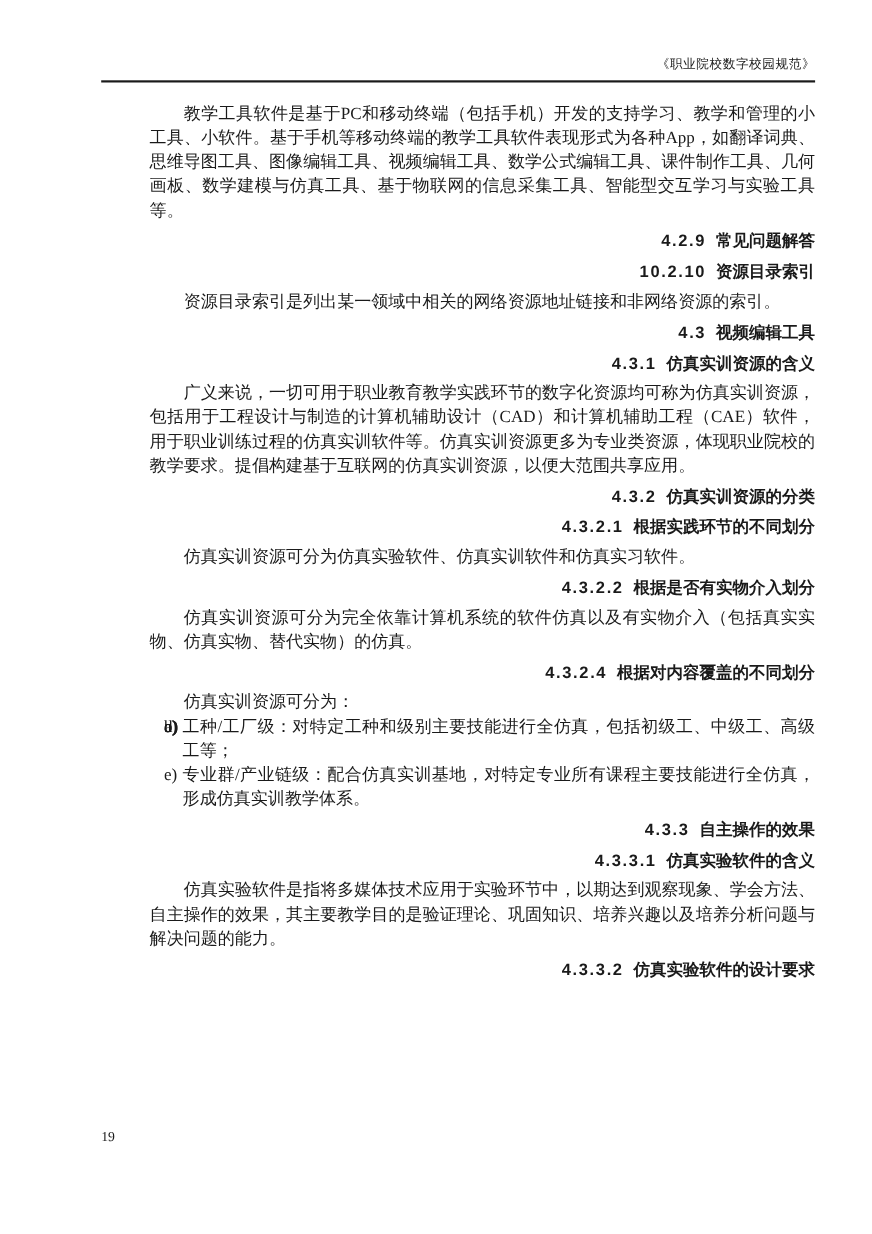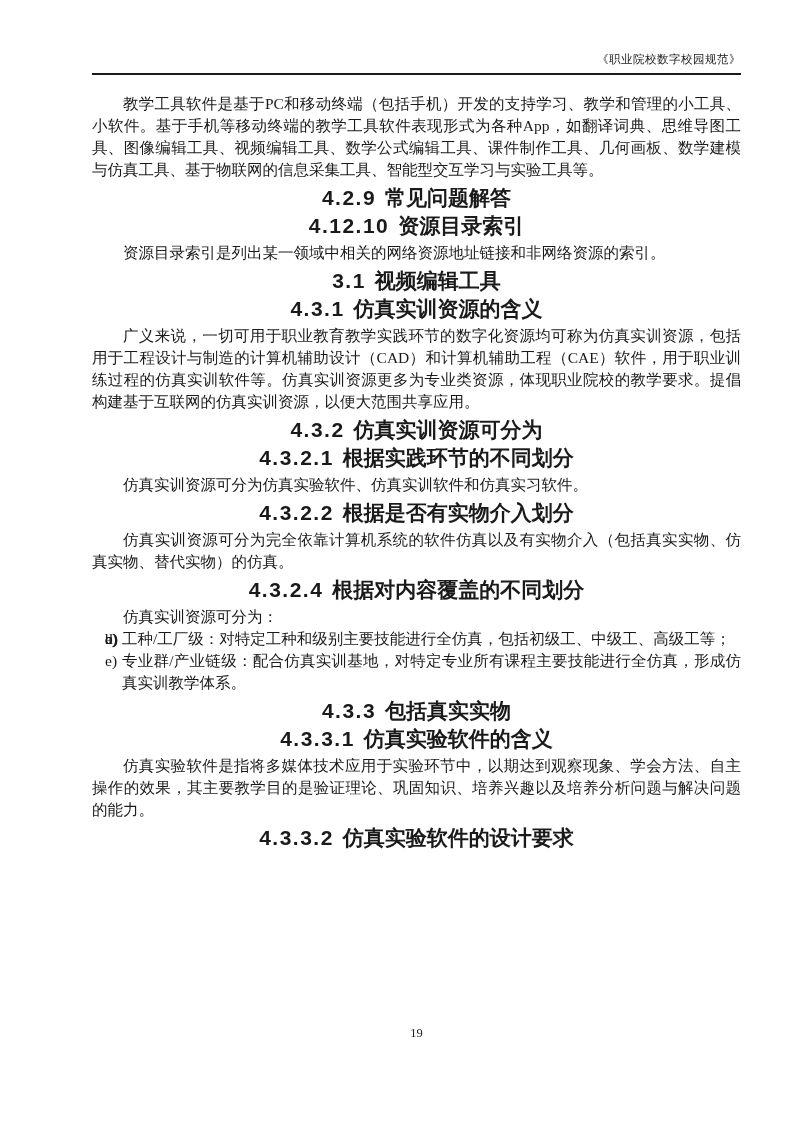--- a/index.html
+++ b/index.html
@@ -20,32 +20,33 @@
     line-height: 15px;
     letter-spacing: 0.5px;
     padding-bottom: 6px;
     border-bottom: 2px solid #1a1a1a;
   }
   .doc-body {
     margin-top: 18px;
     font-size: 15.5px;
     line-height: 22px;
     text-align: justify;
+    margin-left: 44px;
   }
   p.para {
     margin: 0;
     text-indent: 2em;
   }
   .heading {
     font-family: "Liberation Sans", "DejaVu Sans", sans-serif;
     font-weight: 700;
-    font-size: 21px;
+    font-size: 15px;
     line-height: 22px;
     margin: 6px 0 5px 0;
-    text-align: center;
+    text-align: right;
   }
   .heading .num { letter-spacing: 1.5px; }
   .heading .htitle { margin-left: 9px; }
   .list { margin: 0; }
   .list-item {
     position: relative;
     padding-left: 30px;
     margin: 0;
     line-height: 22px;
     text-align: justify;
@@ -53,52 +54,51 @@
   .list-item .marker {
     position: absolute;
     left: 13px;
     top: 0;
   }
   .doc-footer {
     position: absolute;
     top: 1026px;
     left: 92px;
     width: 649px;
-    text-align: center;
     font-size: 12.5px;
     line-height: 15px;
   }
 </style>
 </head>
 <body>
 
 <div class="page">
 
   <div class="doc-header">
     <span>《职业院校数字校园规范》</span>
   </div>
 
   <div class="doc-body">
 
     <p class="para">教学工具软件是基于PC和移动终端（包括手机）开发的支持学习、教学和管理的小工具、小软件。基于手机等移动终端的教学工具软件表现形式为各种App，如翻译词典、思维导图工具、图像编辑工具、视频编辑工具、数学公式编辑工具、课件制作工具、几何画板、数学建模与仿真工具、基于物联网的信息采集工具、智能型交互学习与实验工具等。</p>
 
     <h3 class="heading"><span class="num">4.2.9</span><span class="htitle">常见问题解答</span></h3>
 
 
-    <h3 class="heading"><span class="num">4.12.10</span><span class="htitle">资源目录索引</span></h3>
+    <h3 class="heading"><span class="num">10.2.10</span><span class="htitle">资源目录索引</span></h3>
 
     <p class="para">资源目录索引是列出某一领域中相关的网络资源地址链接和非网络资源的索引。</p>
 
-    <h2 class="heading"><span class="num">3.1</span><span class="htitle">视频编辑工具</span></h2>
+    <h2 class="heading"><span class="num">4.3</span><span class="htitle">视频编辑工具</span></h2>
 
     <h3 class="heading"><span class="num">4.3.1</span><span class="htitle">仿真实训资源的含义</span></h3>
 
     <p class="para">广义来说，一切可用于职业教育教学实践环节的数字化资源均可称为仿真实训资源，包括用于工程设计与制造的计算机辅助设计（CAD）和计算机辅助工程（CAE）软件，用于职业训练过程的仿真实训软件等。仿真实训资源更多为专业类资源，体现职业院校的教学要求。提倡构建基于互联网的仿真实训资源，以便大范围共享应用。</p>
 
-    <h3 class="heading"><span class="num">4.3.2</span><span class="htitle">仿真实训资源可分为</span></h3>
+    <h3 class="heading"><span class="num">4.3.2</span><span class="htitle">仿真实训资源的分类</span></h3>
 
     <h4 class="heading"><span class="num">4.3.2.1</span><span class="htitle">根据实践环节的不同划分</span></h4>
 
     <p class="para">仿真实训资源可分为仿真实验软件、仿真实训软件和仿真实习软件。</p>
 
     <h4 class="heading"><span class="num">4.3.2.2</span><span class="htitle">根据是否有实物介入划分</span></h4>
 
     <p class="para">仿真实训资源可分为完全依靠计算机系统的软件仿真以及有实物介入（包括真实实物、仿真实物、替代实物）的仿真。</p>
 
 
@@ -108,21 +108,21 @@
     <p class="para">仿真实训资源可分为：</p>
 
     <div class="list">
       <div class="list-item"><span class="marker">a)</span></div>
       <div class="list-item"><span class="marker">b)</span></div>
       <div class="list-item"><span class="marker">c)</span></div>
       <div class="list-item"><span class="marker">d)</span><span>工种/工厂级：对特定工种和级别主要技能进行全仿真，包括初级工、中级工、高级工等；</span></div>
       <div class="list-item"><span class="marker">e)</span><span>专业群/产业链级：配合仿真实训基地，对特定专业所有课程主要技能进行全仿真，形成仿真实训教学体系。</span></div>
     </div>
 
-    <h3 class="heading"><span class="num">4.3.3</span><span class="htitle">包括真实实物</span></h3>
+    <h3 class="heading"><span class="num">4.3.3</span><span class="htitle">自主操作的效果</span></h3>
 
     <h4 class="heading"><span class="num">4.3.3.1</span><span class="htitle">仿真实验软件的含义</span></h4>
 
     <p class="para">仿真实验软件是指将多媒体技术应用于实验环节中，以期达到观察现象、学会方法、自主操作的效果，其主要教学目的是验证理论、巩固知识、培养兴趣以及培养分析问题与解决问题的能力。</p>
 
     <h4 class="heading"><span class="num">4.3.3.2</span><span class="htitle">仿真实验软件的设计要求</span></h4>
 
   </div>
 
   <div class="doc-footer">

